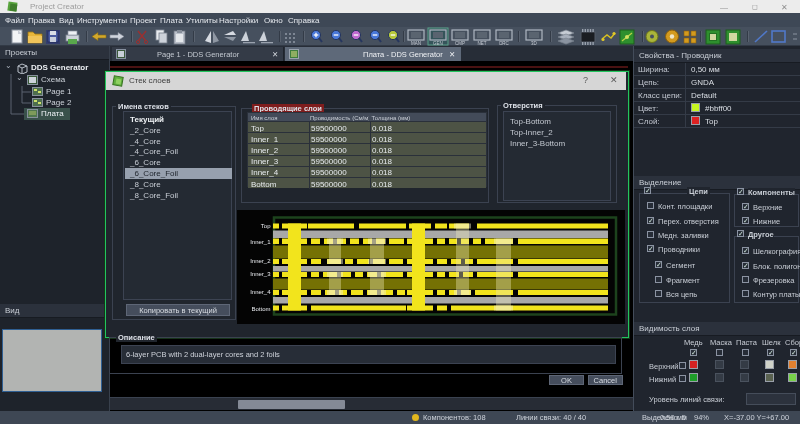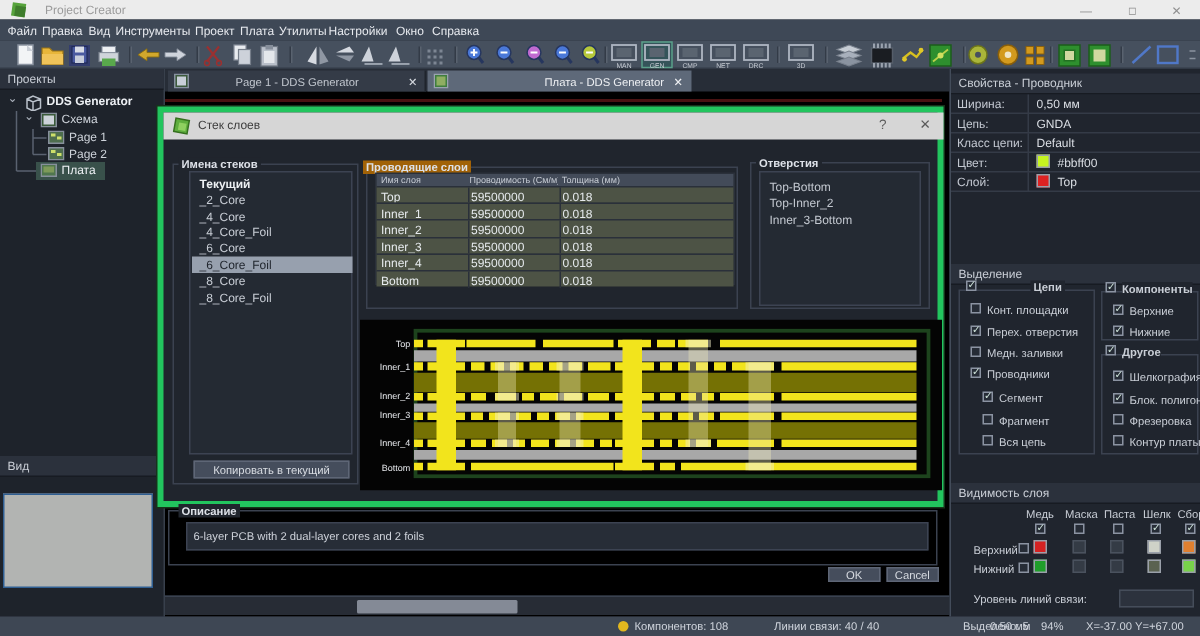--- a/index.html
+++ b/index.html
@@ -21,21 +21,21 @@
 .statusbar span{position:absolute;top:2px;}
 .prow{position:absolute;left:0;width:167px;height:13px;border-bottom:1px solid #343b47;font-size:8px;}
 .prow .l{position:absolute;left:4px;top:2px;color:#c3c8d1;}
 .prow .v{position:absolute;left:57px;top:2px;color:#dbdfe5;}
 .prow .sep{position:absolute;left:51px;top:0;width:1px;height:13px;background:#343b47;}
 .cb{position:absolute;width:7px;height:7px;border:1px solid #8b93a2;background:#262c36;font-size:7px;line-height:6px;color:#cfe4da;text-align:center;}
 .cbl{position:absolute;font-size:7.5px;color:#c9ced6;white-space:nowrap;}
 .grp{position:absolute;border:1px solid #3b4250;}
 .grplbl{position:absolute;font-size:7.5px;font-weight:bold;color:#dde1e8;background:#20252e;padding:0 2px;}
 .swatch{position:absolute;width:9px;height:9px;border:1px solid #9aa0aa;}
-.dlg{left:105px;top:71px;width:524px;height:267px;border:4px solid #22c55e;background:#20252d;box-shadow:0 0 0 1px #16331a;}
+.dlg{left:105px;top:71px;width:524px;height:267px;border:1px solid #22c55e;background:#20252d;box-shadow:0 0 0 1px #16331a;}
 .dlgtitle{position:absolute;left:0;top:0;width:520px;height:18px;background:#d6d6d6;}
 .lst{position:absolute;background:#242a33;border:1px solid #3c4352;}
 .btn{position:absolute;background:#454d5c;border:1px solid #5e6676;color:#d8dce2;font-size:7.5px;text-align:center;}
 </style></head><body>
 <div id="app">
 
 <div class="abs titlebar">
  <svg class="abs" style="left:7px;top:1px" width="13" height="11">
         <rect x="1" y="1" width="9" height="9" fill="#57a33c" transform="rotate(8 5 5)"></rect>
         <rect x="3" y="3" width="7" height="7" fill="#3f7d2c" transform="rotate(8 6 6)"></rect>
@@ -387,21 +387,21 @@
   <span class="abs" style="left:6px;top:35.4px;">_4_Core_Foil</span>
   <span class="abs" style="left:6px;top:46.2px;">_6_Core</span>
   <div class="abs" style="left:1px;top:56px;width:107px;height:11px;background:#97a0ae;"></div>
   <span class="abs" style="left:6px;top:57px;color:#1e232b;">_6_Core_Foil</span>
   <span class="abs" style="left:6px;top:67.8px;">_8_Core</span>
   <span class="abs" style="left:6px;top:78.6px;">_8_Core_Foil</span>
  </div>
  <div class="btn" style="left:20px;top:231.5px;width:104px;height:12px;line-height:11px;text-align:center;">Копировать в текущий</div>
 
  <div class="grp" style="left:135px;top:36px;width:248px;height:95px;"></div>
- <span class="grplbl" style="left:133px;top:32px;background:#a16207;">Проводящие слои</span>
+ <span class="grplbl" style="left:146px;top:32px;background:#7f1d1d;">Проводящие слои</span>
  <div class="abs" style="left:141px;top:40px;width:240px;height:75.2px;border:1px solid #2a303a;">
   <div class="abs" style="left:0;top:0;width:238px;height:8px;background:#434b59;color:#c9ced6;font-size:6.5px;">
    <span class="abs" style="left:3px;top:1.5px;font-size:6px;white-space:nowrap;">Имя слоя</span>
    <span class="abs" style="left:62px;top:1.5px;width:59px;overflow:hidden;white-space:nowrap;font-size:6px;">Проводимость (См/м)</span>
    <span class="abs" style="left:123.5px;top:1.5px;font-size:6px;white-space:nowrap;">Толщина (мм)</span>
   </div>
 <div class="abs" style="left:0;top:8.0px;width:238px;height:11.2px;background:#4d5345;border-top:1px solid #2a303a;">
           <span class="abs" style="left:3px;top:1.5px;font-size:8px;color:#e6eaed;">Top</span>
           <span class="abs" style="left:63px;top:1.5px;font-size:8px;color:#e6eaed;">59500000</span>
           <span class="abs" style="left:124px;top:1.5px;font-size:8px;color:#e6eaed;">0.018</span>

